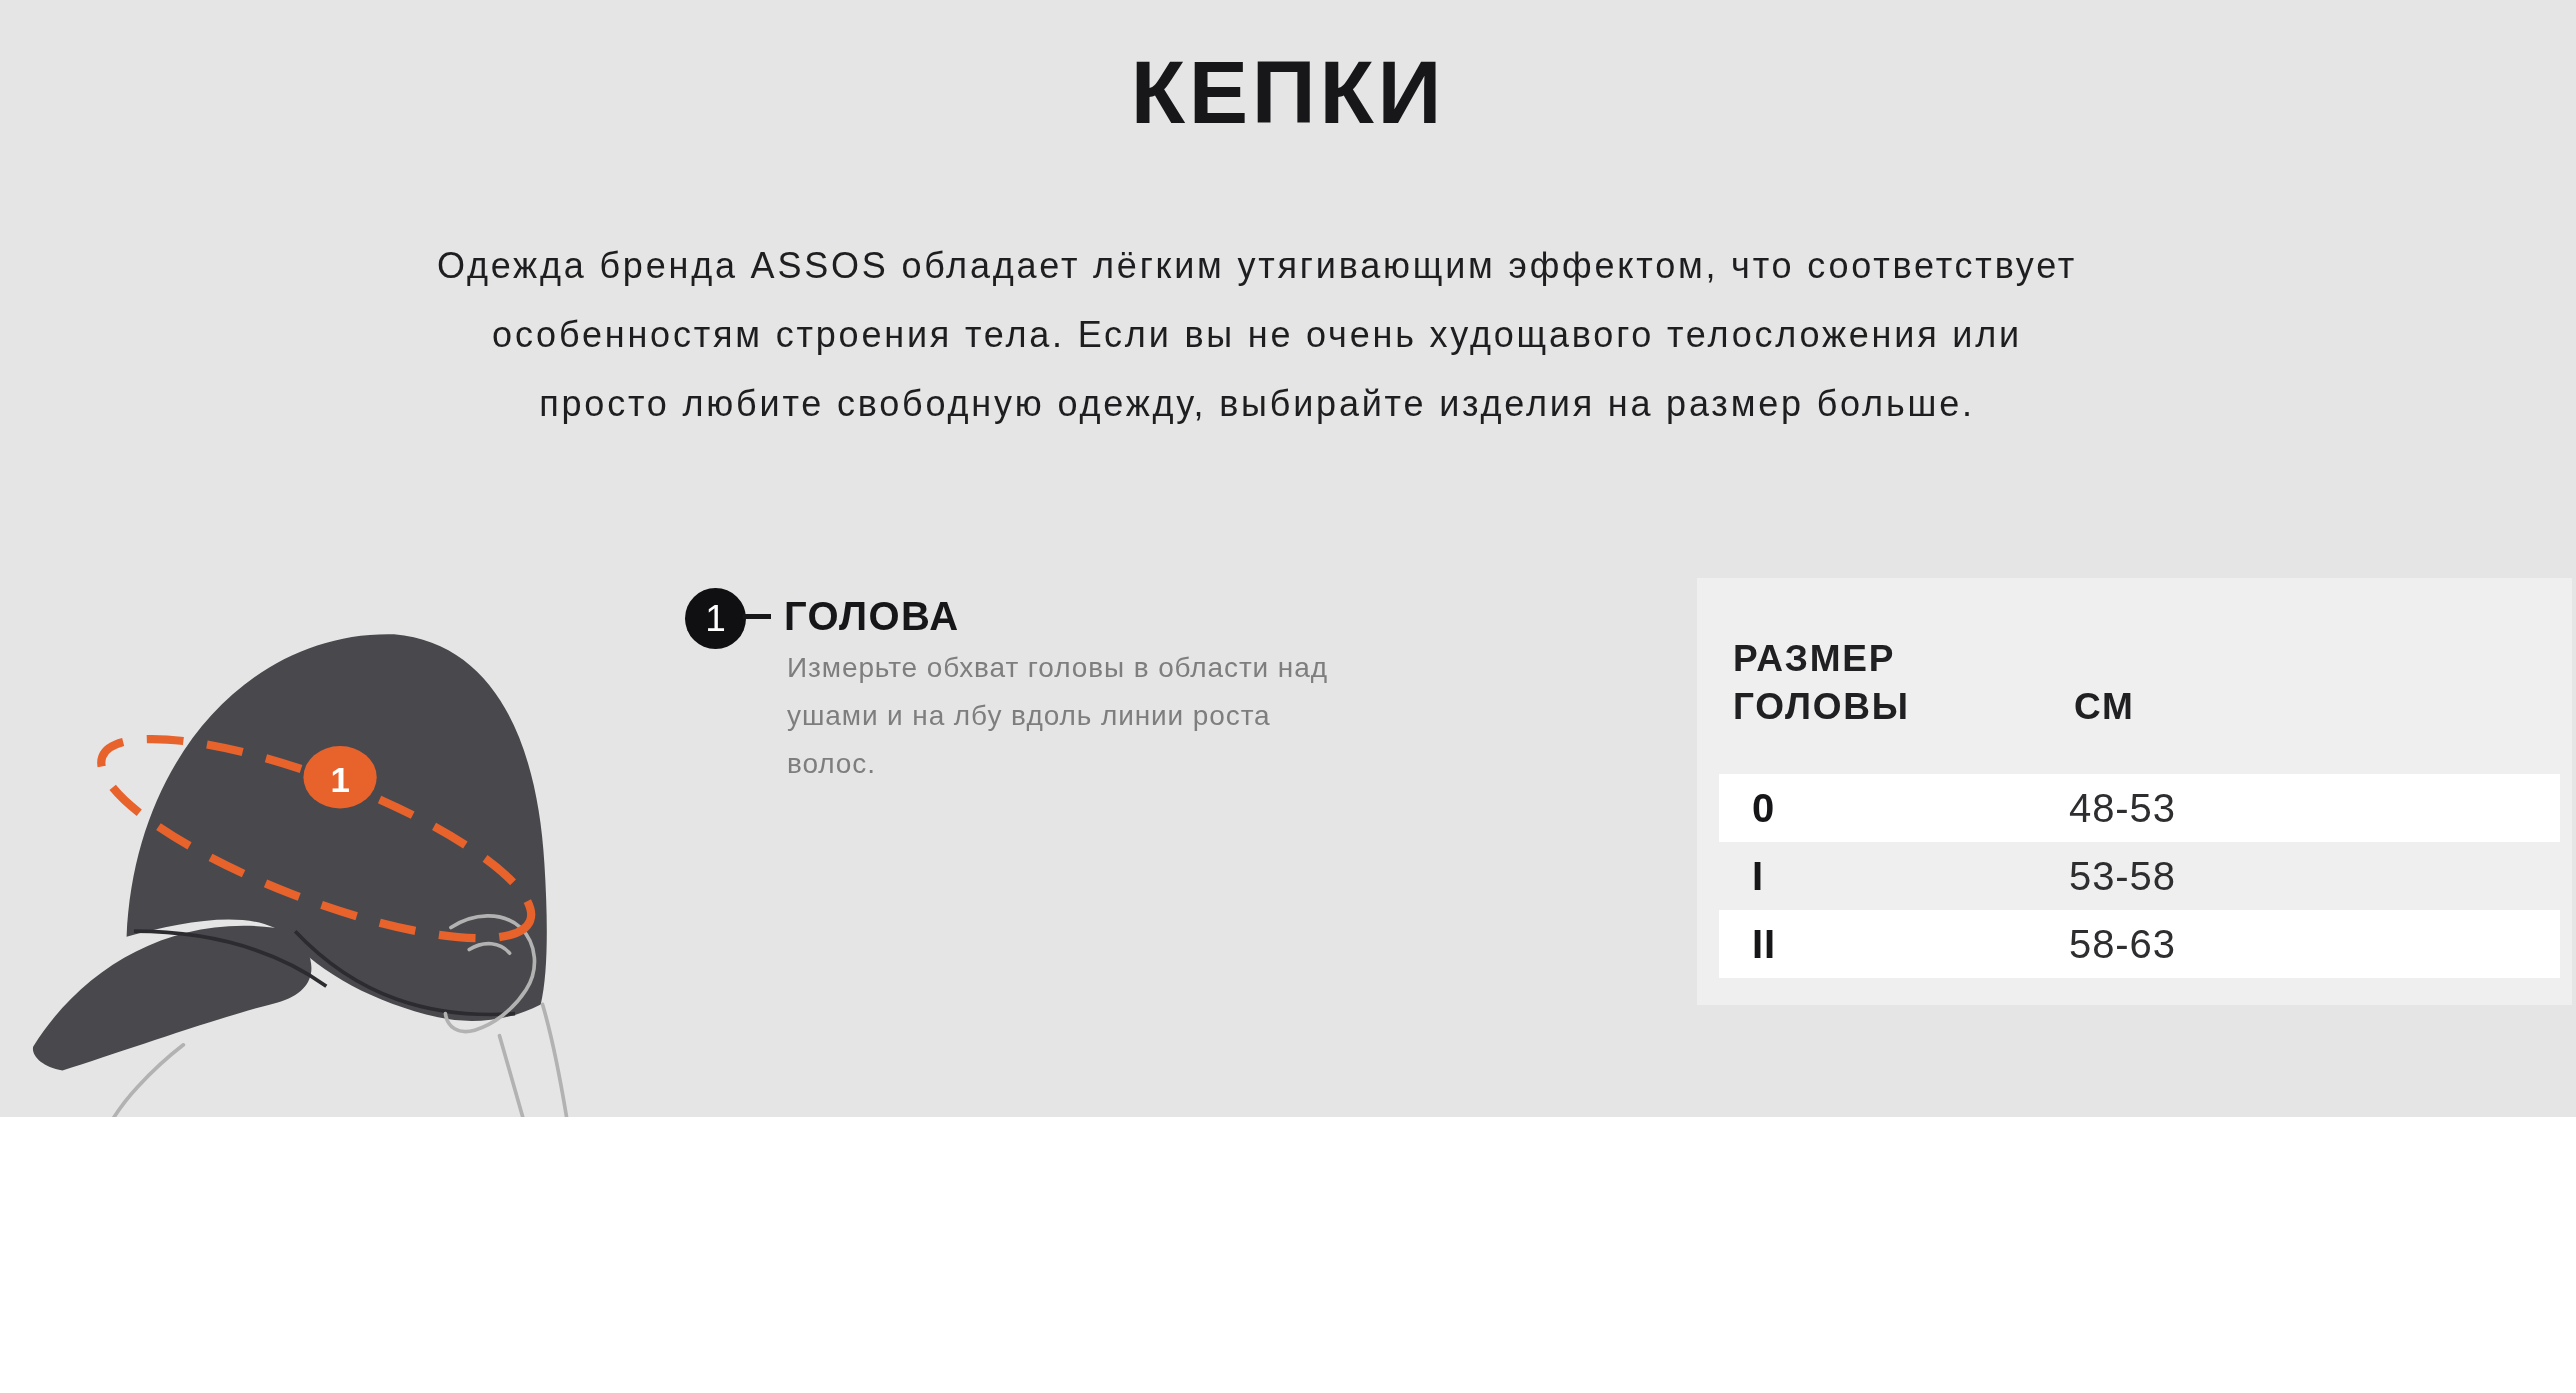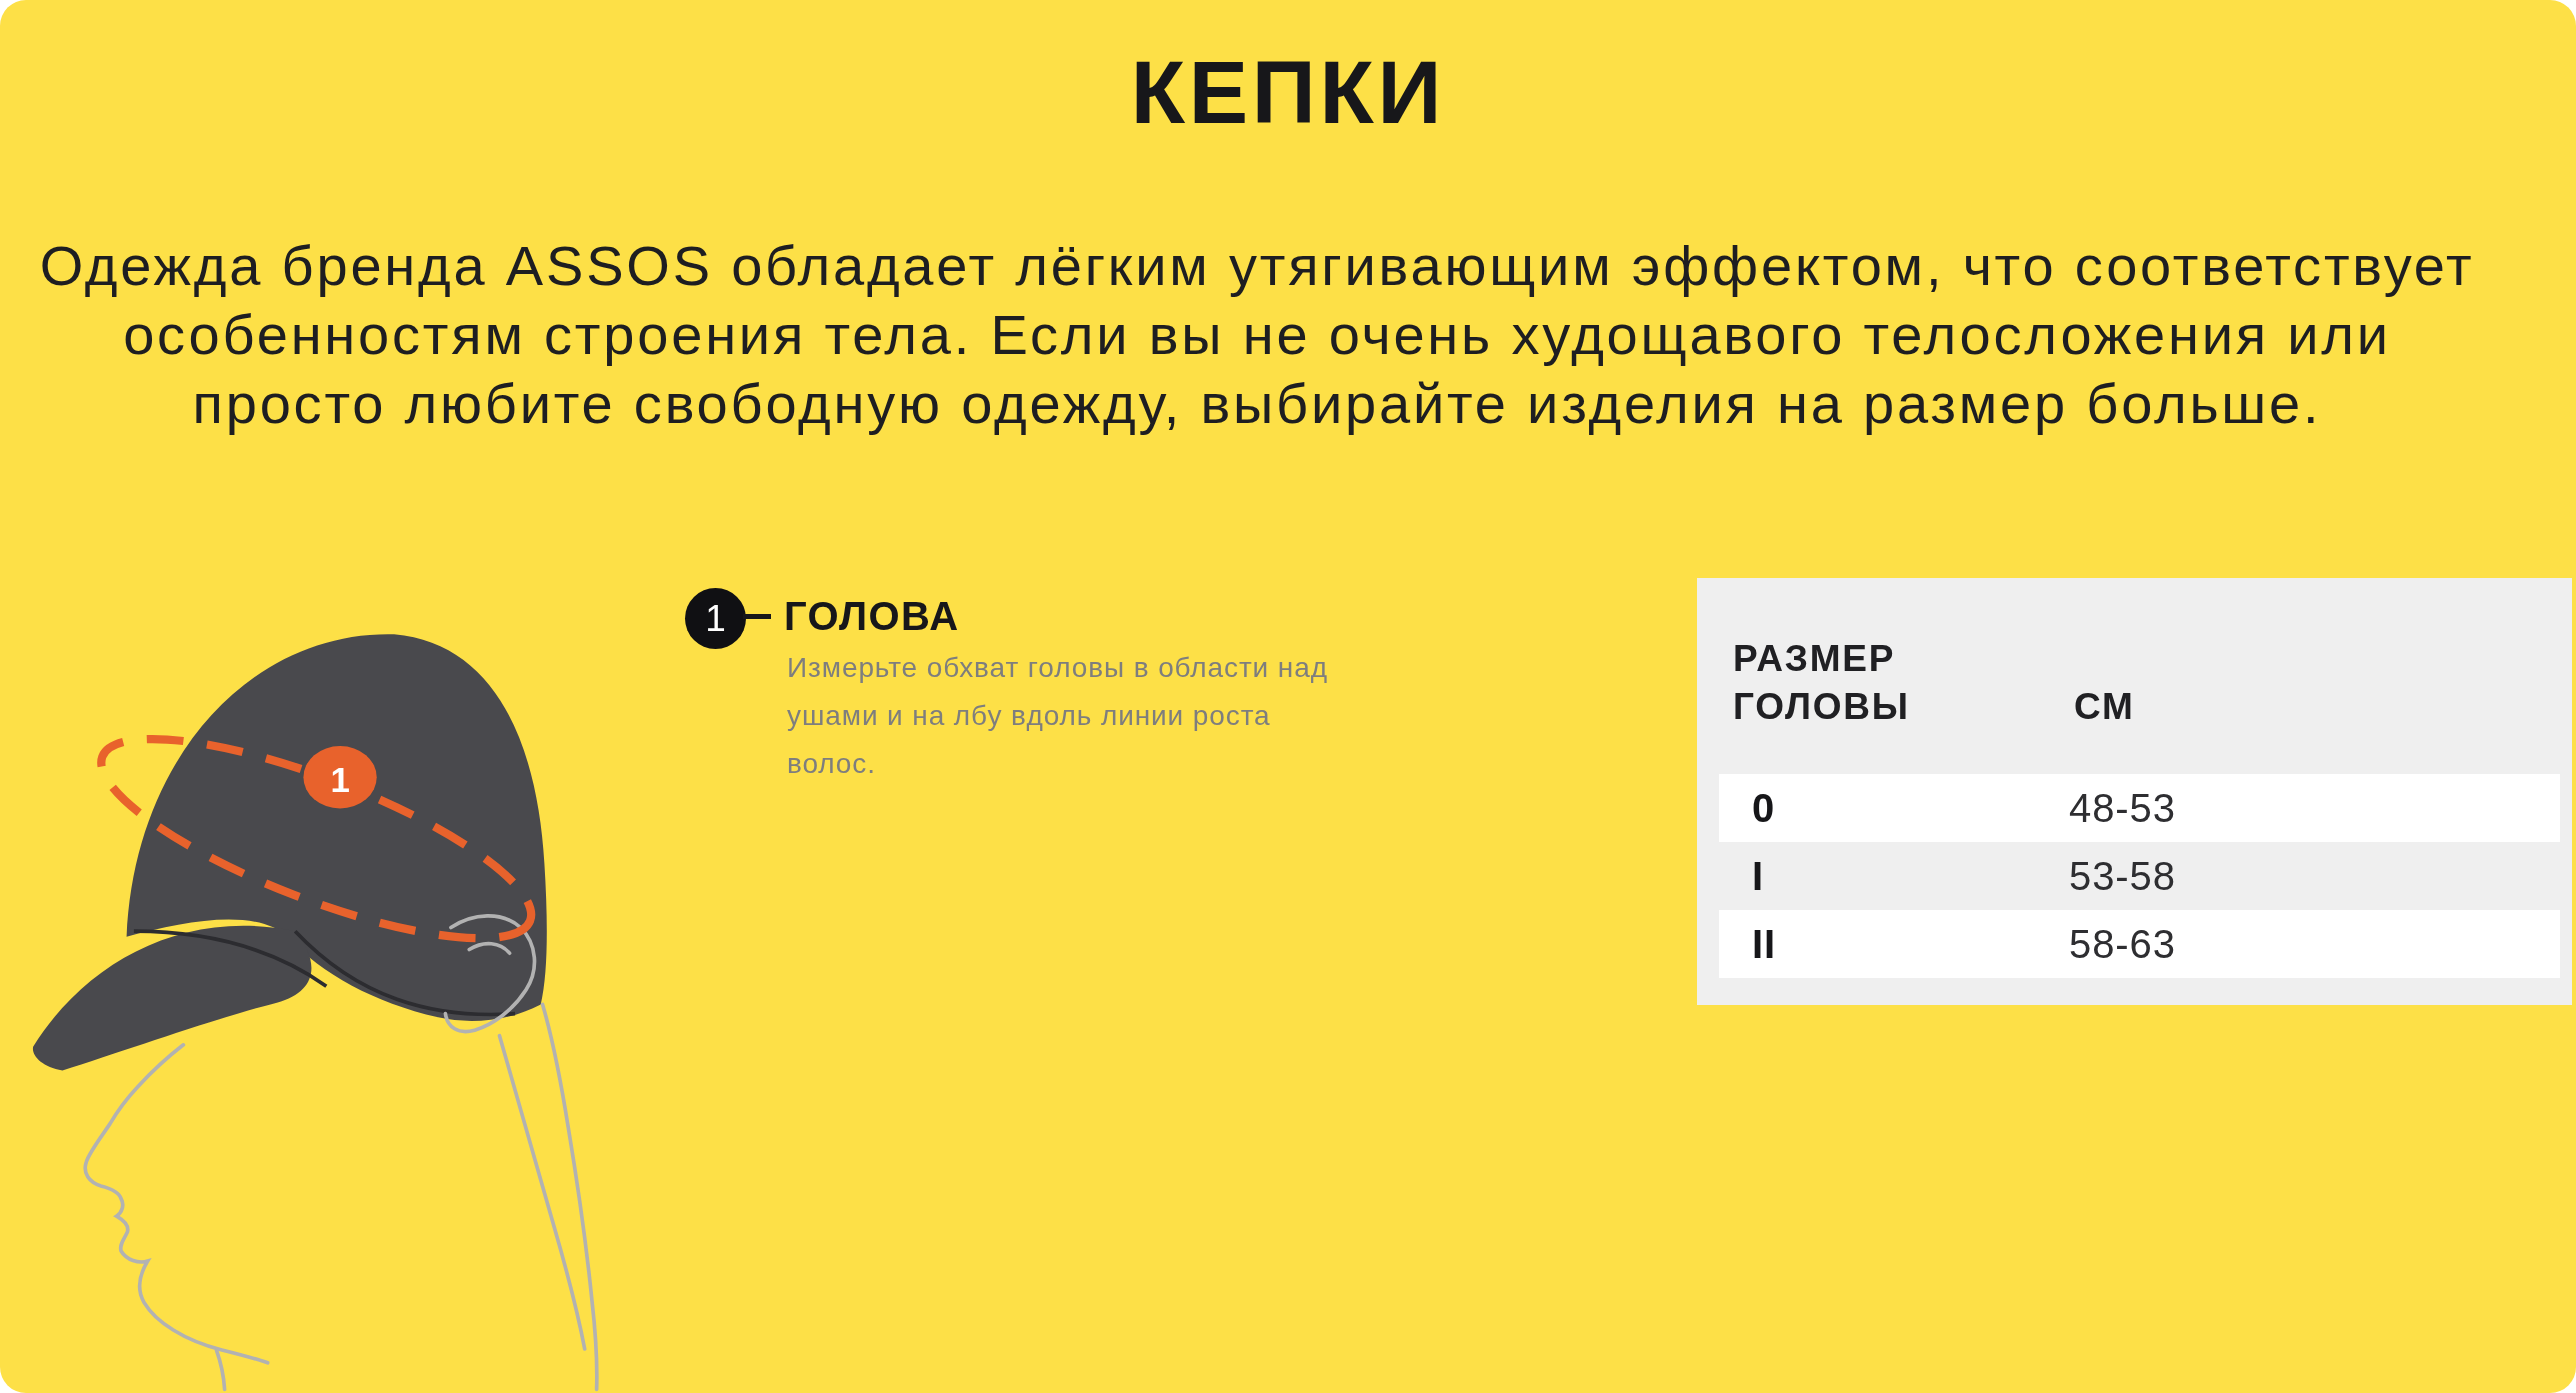--- a/index.html
+++ b/index.html
@@ -1,27 +1,27 @@
 <!DOCTYPE html>
 <html style="font-size:14.7px"><head>
 <meta charset="utf-8">
 <style>
   html,body{margin:0;padding:0;background:#ffffff;}
   .page{
-    position:relative;width:2576px;height:1393px;background:#fde047;overflow:hidden;
-    font-family:"Liberation Sans",sans-serif;color:#1a1a1a;border-radius:26px;
+    position:relative;width:2576px;height:1117px;background:#e5e5e5;overflow:hidden;
+    font-family:"Liberation Sans",sans-serif;color:#1a1a1a;
   }
   .page-title{
     position:absolute;top:46px;left:0;width:2576px;margin:0;
     text-align:center;font-size:89px;line-height:92px;font-weight:bold;
     letter-spacing:3.7px;color:#17171a;
   }
   .intro{
     position:absolute;top:231px;left:0;width:2514px;
-    text-align:center;font-size:56px;line-height:69px;
+    text-align:center;font-size:36px;line-height:69px;
     letter-spacing:2.8px;color:#1e1e21;
   }
   .intro .line{white-space:nowrap;}
 
   
   .step-badge{
     position:absolute;left:685px;top:588px;width:61px;height:61px;
     border-radius:50%;background:#101013;color:#ffffff;
     display:flex;align-items:center;justify-content:center;
     font-size:37px;font-weight:normal;

